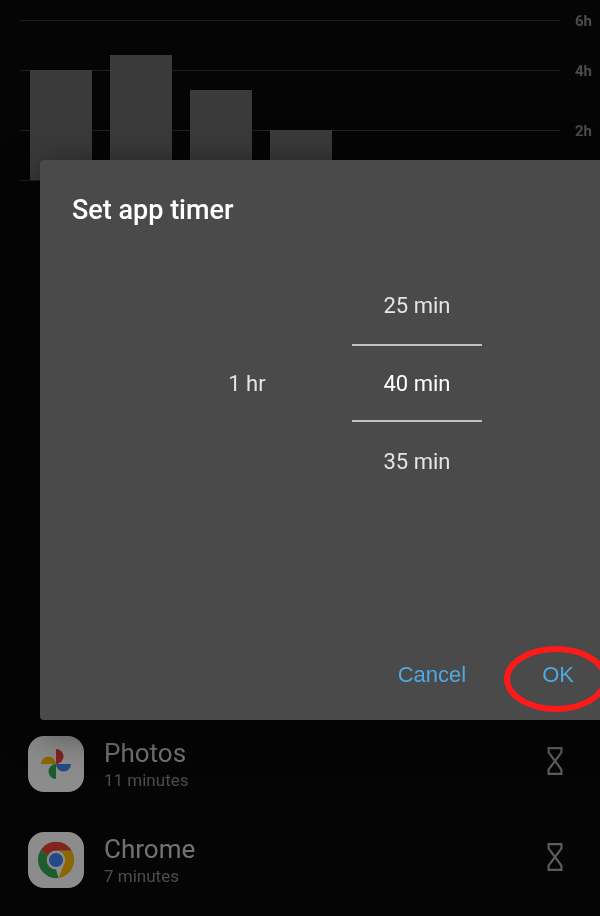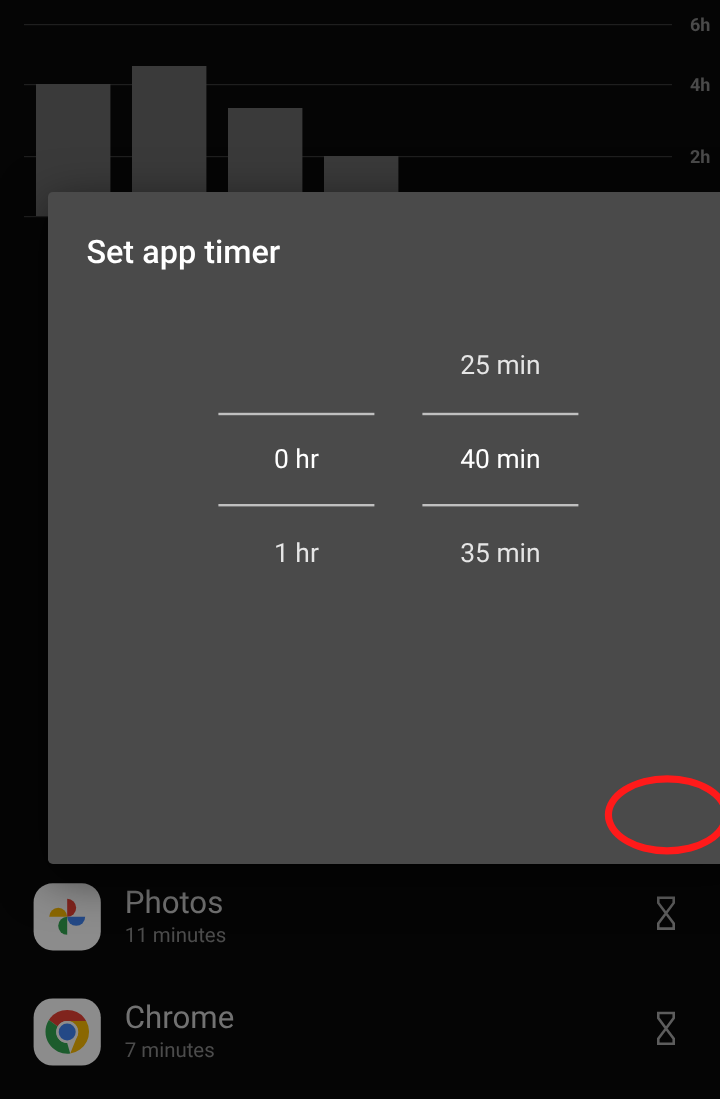--- a/index.html
+++ b/index.html
@@ -242,25 +242,28 @@
 </div>
 
 <div class="backdrop"></div>
 
 <div class="dialog">
   <div class="dialog-title">Set app timer</div>
 
   <div class="picker">
     <div class="picker-col">
       <div class="picker-slot slot-faded"></div>
-      <div class="picker-slot slot-active">0 hr</div>
       <div class="picker-slot slot-faded">1 hr</div>
     </div>
     <div class="picker-col">
       <div class="picker-slot slot-faded">25 min</div>
       <div class="picker-slot slot-active">40 min</div>
       <div class="picker-slot slot-faded">35 min</div>
     </div>
   </div>
 
+  <div class="dialog-buttons">
+    <button class="dlg-btn">Cancel</button>
+    <button class="dlg-btn">OK</button>
+  </div>
 
   <div class="emphasis-circle" style="right:16px; bottom:8px"></div>
 </div>
 
 </body></html>

